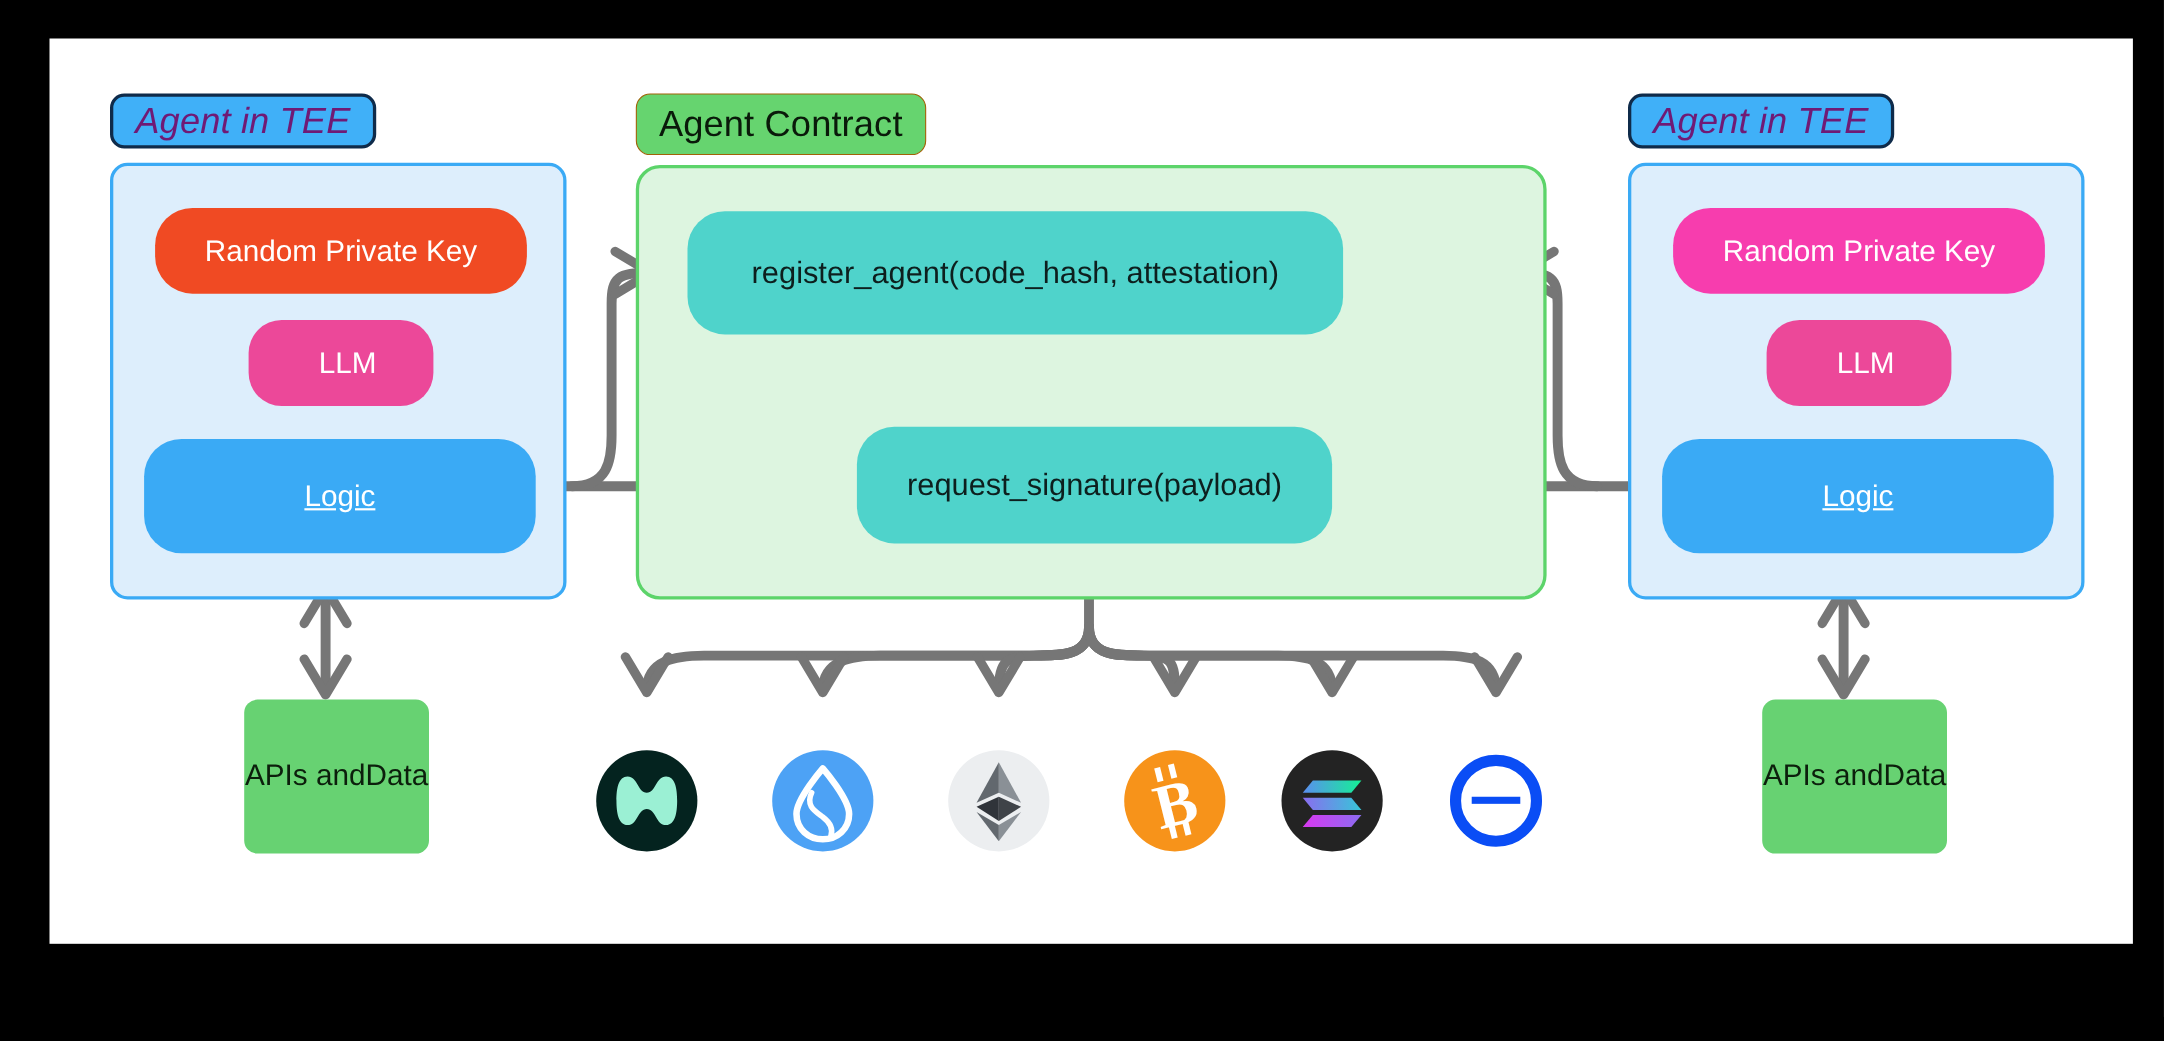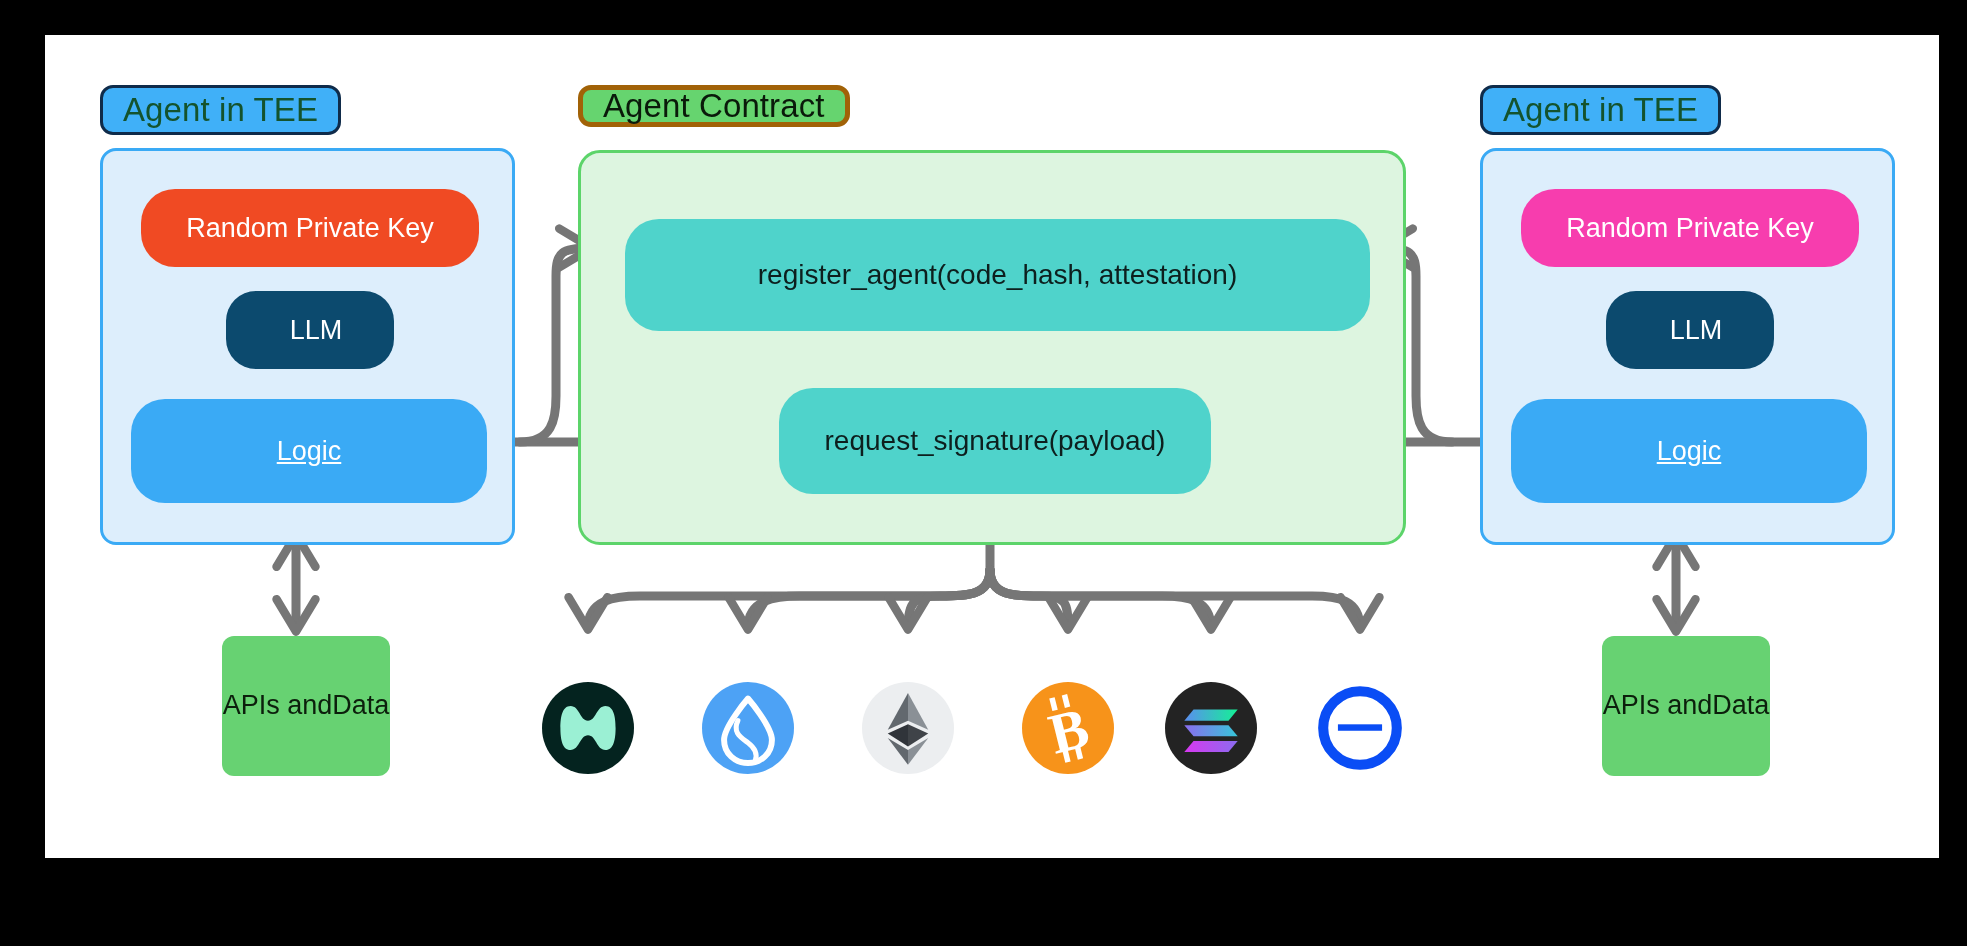--- a/index.html
+++ b/index.html
@@ -41,30 +41,31 @@
     display: flex;
     align-items: center;
     justify-content: center;
     border-radius: 13px;
     font-size: 33px;
     letter-spacing: 0.1px;
     white-space: nowrap;
   }
   .chip-tee {
     background: #40b0f8;
-    color: #14532d;
+    color: #701a75;
     border: 3px solid #0f2b4a;
     height: 50px;
     padding: 0 20px;
+    font-style: italic;
   }
   .chip-contract {
     background: #66d46f;
     color: #0a1a0a;
-    border: 5px solid #a16207;
-    height: 42px;
+    border: 1px solid #a16207;
+    height: 56px;
     padding: 0 20px;
   }
   
   .panel {
     position: absolute;
     box-sizing: border-box;
   }
   .panel-tee {
     background: #ddeefc;
     border: 3px solid #3aaaf5;
@@ -87,21 +88,21 @@
   }
   .block-key {
     border-radius: 34px;
     color: #ffffff;
     font-size: 27px;
   }
   .block-key.left  { background: #f04a23; }
   .block-key.right { background: #f73dae; }
 
   .block-llm {
-    background: #0c4a6e;
+    background: #ec4899;
     border-radius: 30px;
     color: #ffffff;
     font-size: 27px;
     padding-left: 12px;
   }
   .block-logic {
     background: #3aaaf5;
     border-radius: 34px;
     color: #ffffff;
     font-size: 27px;
@@ -189,21 +190,21 @@
   <div class="block block-apis" style="left:222px; top:636px; width:168px; height:140px;">
     <span>APIs and</span>
     <span>Data</span>
   </div>
 
   <div class="chip chip-contract" style="left:578px; top:85px;">
     <span>Agent Contract</span>
   </div>
 
   <div class="panel panel-contract" style="left:578px; top:150px; width:828px; height:395px;">
-    <div class="block block-fn" style="left:44px; top:66px; width:745px; height:112px;text-align:center;">
+    <div class="block block-fn" style="left:44px; top:39px; width:596px; height:112px;text-align:center;">
       <span>register_agent(code_hash, attestation)</span>
     </div>
     <div class="block block-fn" style="left:198px; top:235px; width:432px; height:106px;">
       <span>request_signature(payload)</span>
     </div>
   </div>
 
   <div class="chip chip-tee" style="left:1480px; top:85px;">
     <span>Agent in TEE</span>
   </div>

